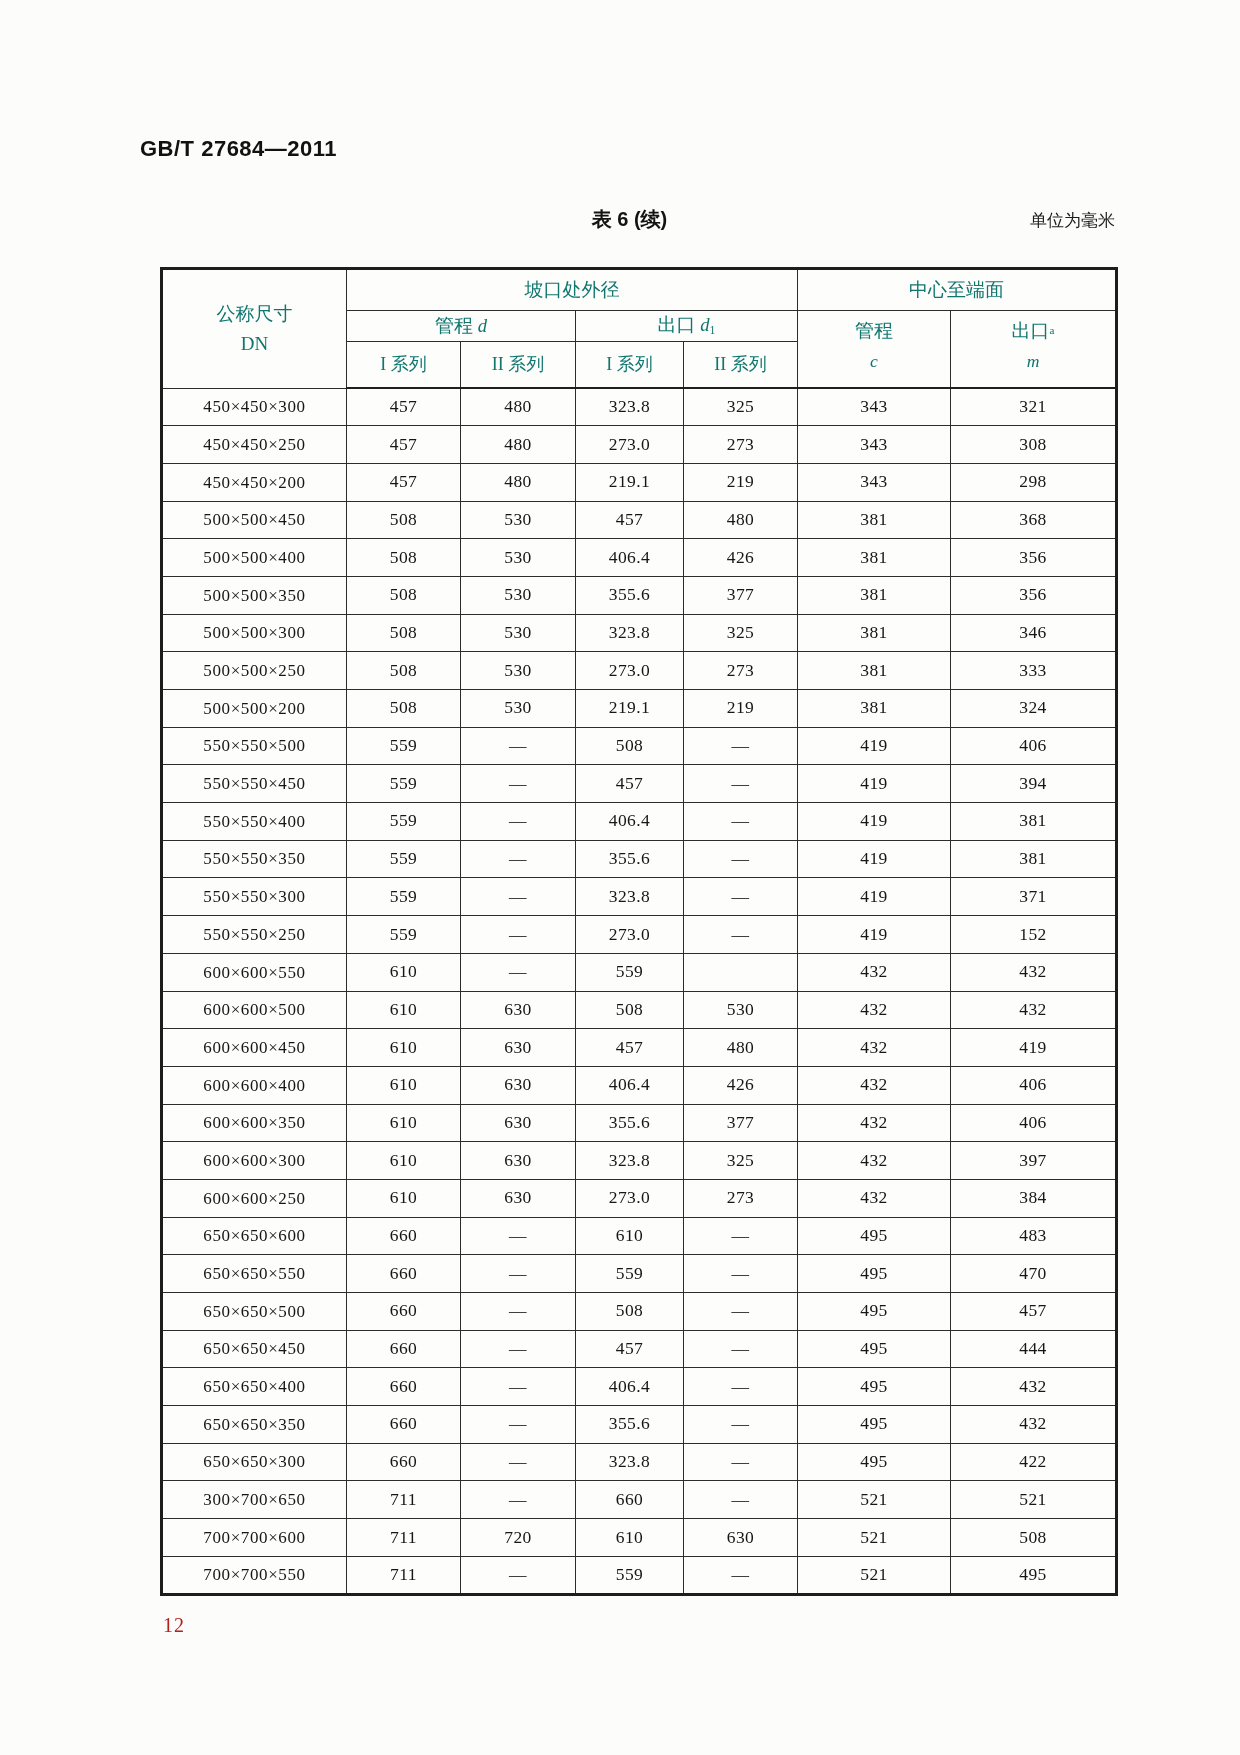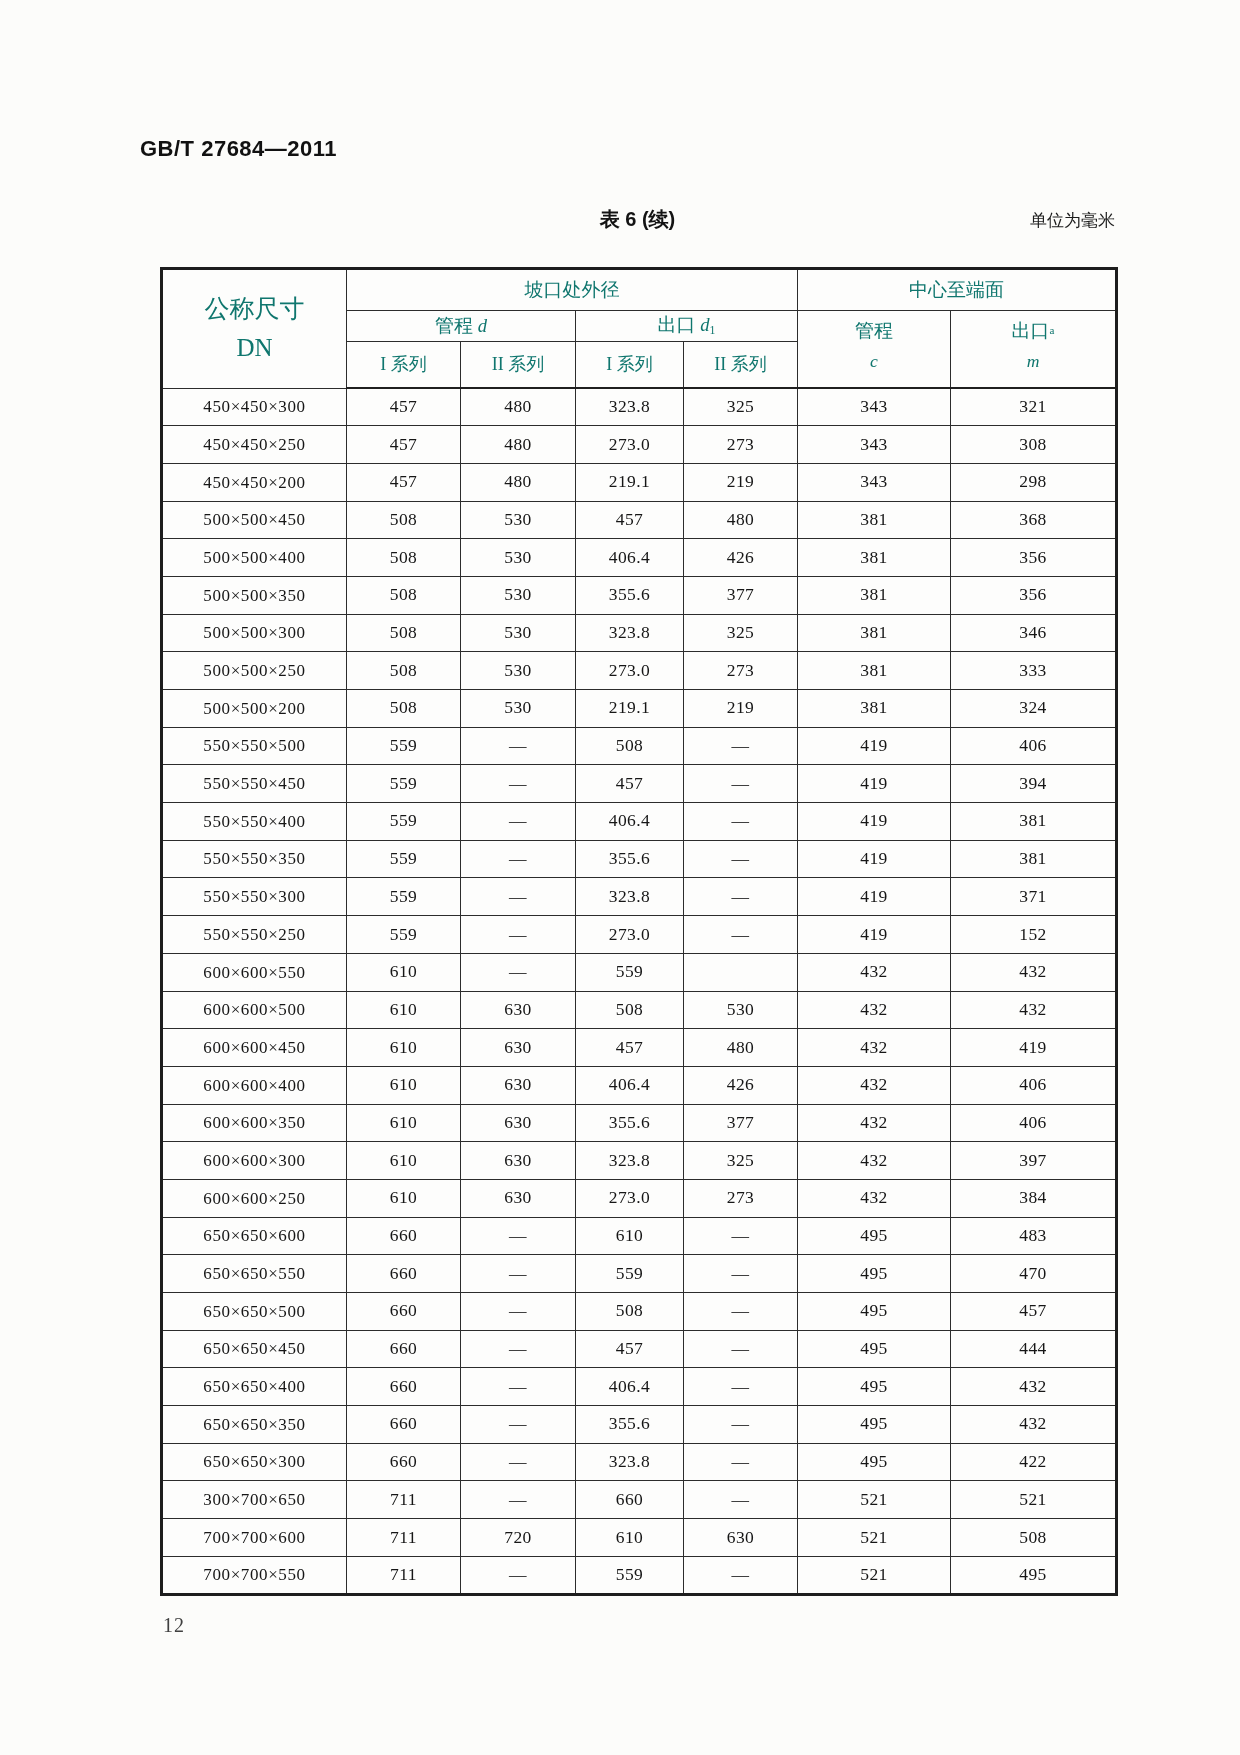--- a/index.html
+++ b/index.html
@@ -14,21 +14,21 @@
     position: absolute;
     left: 140px; top: 136px;
     font-family: "Liberation Sans", sans-serif;
     font-weight: bold;
     font-size: 22px;
     letter-spacing: 0.5px;
     color: #111;
   }
   .table-title {
     position: absolute;
-    left: 160px; top: 206px;
+    left: 152px; top: 206px;
     width: 955px;
     text-align: center;
     font-family: "Liberation Sans", sans-serif;
     font-weight: bold;
     font-size: 20px;
     color: #131313;
   }
   .unit-note {
     position: absolute;
     left: 160px; top: 209px;
@@ -55,36 +55,36 @@
     padding: 0;
   }
   thead th { font-size: 19px; color: #0f766e; }
   thead tr.hrow1 { height: 42px; }
   thead tr.hrow2 { height: 24px; }
   thead tr.hrow3 { height: 39px; }
   thead tr.hrow3 th { font-size: 18px; border-bottom: 2.5px solid #1f1f1f; }
   thead th.stack { vertical-align: middle; border-bottom: 2.5px solid #1f1f1f; }
   .stack .stack-top { height: 39px; display: flex; align-items: center; justify-content: center; }
   .stack .stack-bot { height: 37px; display: flex; align-items: flex-start; justify-content: center; font-size: 18px; }
-  .dn-head div { line-height: 1.55; font-size: 25px; }
+  .dn-head div { line-height: 1.55; font-size: 19px; }
   tbody td {
     height: 37.7px;
     font-size: 17.5px;
     letter-spacing: 0.4px;
     color: #161616;
   }
   tbody td.dn-cell { letter-spacing: 0.6px; font-size: 17px; }
   i.mvar { font-family: "Liberation Serif", serif; font-style: italic; font-size: 0.98em; }
   sub.msub { font-size: 0.62em; vertical-align: -0.25em; }
   sup.msup { font-size: 0.58em; vertical-align: 0.55em; letter-spacing: 0; }
   .page-number {
     position: absolute;
     left: 163px; top: 1614px;
     font-size: 20px;
-    color: #404040;
+    color: #b91c1c;
     letter-spacing: 1px;
   }
 </style>
 </head>
 <body>
 
 <div class="doc-number">GB/T 27684—2011</div>
 
 <div class="table-title">表 6 (续)</div>
 

